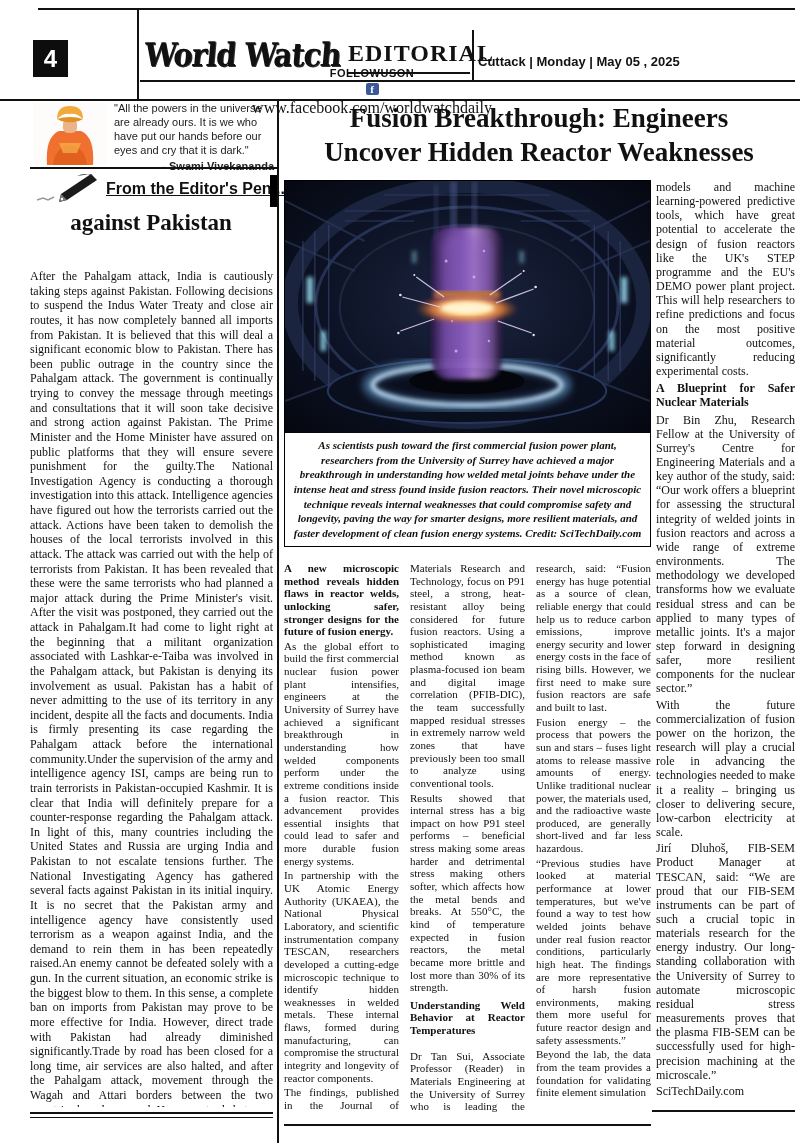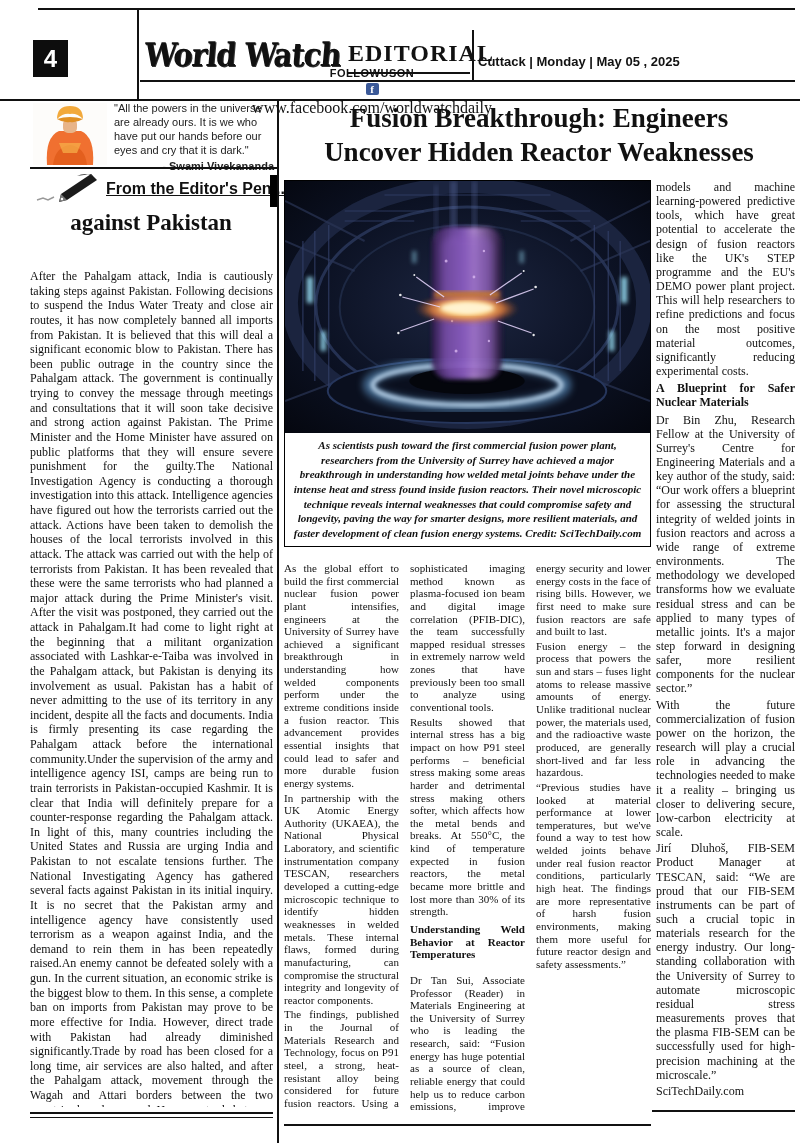--- a/index.html
+++ b/index.html
@@ -233,28 +233,30 @@
           <circle cx="114" cy="152" r="1.2"></circle>
         <circle cx="250" cy="154" r="1.2"></circle>
           <circle cx="130" cy="94" r="1"></circle>
           <circle cx="240" cy="90" r="1"></circle>
       </g>
     </svg>
     <figcaption>As scientists push toward the first commercial fusion power plant, researchers from the University of Surrey have achieved a major breakthrough in understanding how welded metal joints behave under the intense heat and stress found inside fusion reactors. Their novel microscopic technique reveals internal weaknesses that could compromise safety and longevity, paving the way for smarter designs, more resilient materials, and faster development of clean fusion energy systems. Credit: SciTechDaily.com</figcaption>
   </figure>
 
   <div class="colflow">
+    <p class="lead">A new microscopic method reveals hidden flaws in reactor welds, unlocking safer, stronger designs for the future of fusion energy.</p>
     <p>As the global effort to build the first commercial nuclear fusion power plant intensifies, engineers at the University of Surrey have achieved a significant breakthrough in understanding how welded components perform under the extreme conditions inside a fusion reactor. This advancement provides essential insights that could lead to safer and more durable fusion energy systems.</p>
     <p>In partnership with the UK Atomic Energy Authority (UKAEA), the National Physical Laboratory, and scientific instrumentation company TESCAN, researchers developed a cutting-edge microscopic technique to identify hidden weaknesses in welded metals. These internal flaws, formed during manufacturing, can compromise the structural integrity and longevity of reactor components.</p>
     <p>The findings, published in the Journal of Materials Research and Technology, focus on P91 steel, a strong, heat-resistant alloy being considered for future fusion reactors. Using a sophisticated imaging method known as plasma-focused ion beam and digital image correlation (PFIB-DIC), the team successfully mapped residual stresses in extremely narrow weld zones that have previously been too small to analyze using conventional tools.</p>
     <p>Results showed that internal stress has a big impact on how P91 steel performs – beneficial stress making some areas harder and detrimental stress making others softer, which affects how the metal bends and breaks. At 550°C, the kind of temperature expected in fusion reactors, the metal became more brittle and lost more than 30% of its strength.</p>
     <p class="subhead">Understanding Weld Behavior at Reactor Temperatures</p>
     <p>Dr Tan Sui, Associate Professor (Reader) in Materials Engineering at the University of Surrey who is leading the research, said: “Fusion energy has huge potential as a source of clean, reliable energy that could help us to reduce carbon emissions, improve energy security and lower energy costs in the face of rising bills. However, we first need to make sure fusion reactors are safe and built to last.</p>
     <p>Fusion energy – the process that powers the sun and stars – fuses light atoms to release massive amounts of energy. Unlike traditional nuclear power, the materials used, and the radioactive waste produced, are generally short-lived and far less hazardous.</p>
     <p>“Previous studies have looked at material performance at lower temperatures, but we've found a way to test how welded joints behave under real fusion reactor conditions, particularly high heat. The findings are more representative of harsh fusion environments, making them more useful for future reactor design and safety assessments.”</p>
+    <p>Beyond the lab, the data from the team provides a foundation for validating finite element simulation</p>
   </div>
   <div class="rule" style="left:284px;top:1124px;width:367px;height:2px"></div>
 
   <div class="rightcol">
     <p>models and machine learning-powered predictive tools, which have great potential to accelerate the design of fusion reactors like the UK's STEP programme and the EU's DEMO power plant project. This will help researchers to refine predictions and focus on the most positive material outcomes, significantly reducing experimental costs.</p>
     <p class="subhead">A Blueprint for Safer Nuclear Materials</p>
     <p>Dr Bin Zhu, Research Fellow at the University of Surrey's Centre for Engineering Materials and a key author of the study, said: “Our work offers a blueprint for assessing the structural integrity of welded joints in fusion reactors and across a wide range of extreme environments. The methodology we developed transforms how we evaluate residual stress and can be applied to many types of metallic joints. It's a major step forward in designing safer, more resilient components for the nuclear sector.”</p>
     <p>With the future commercialization of fusion power on the horizon, the research will play a crucial role in advancing the technologies needed to make it a reality – bringing us closer to delivering secure, low-carbon electricity at scale.</p>
     <p>Jirí Dluhoš, FIB-SEM Product Manager at TESCAN, said: “We are proud that our FIB-SEM instruments can be part of such a crucial topic in materials research for the energy industry. Our long-standing collaboration with the University of Surrey to automate microscopic residual stress measurements proves that the plasma FIB-SEM can be successfully used for high-precision machining at the microscale.”</p>
     <p>SciTechDaily.com</p>

